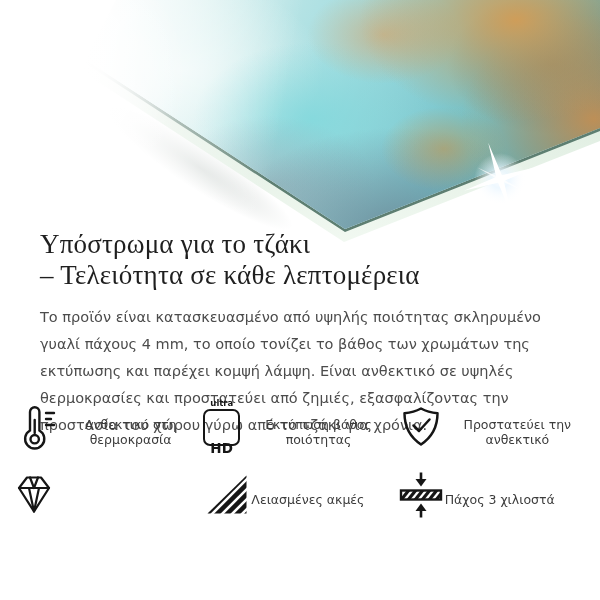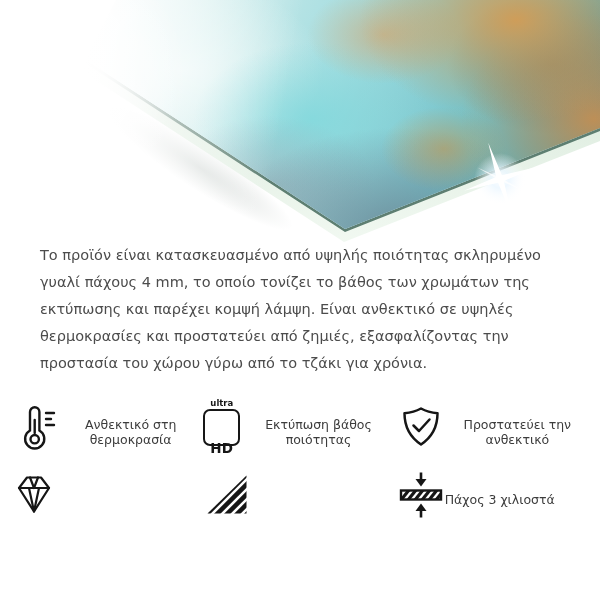--- a/index.html
+++ b/index.html
@@ -107,20 +107,24 @@
           <stop offset="1" stop-color="#ffffff" stop-opacity="0"></stop>
         </radialGradient>
       </defs>
       <circle cx="40" cy="40" r="26" fill="url(#sprk)"></circle>
       <path d="M40 2 L43 37 L78 40 L43 43 L40 78 L37 43 L2 40 L37 37 Z" fill="#ffffff"></path>
       <path d="M22 22 L41 39 L58 58 L39 41 Z" fill="#ffffff" opacity="0.7"></path>
     </svg>
   </section>
 
   <section class="content">
+    <h1>
+      <span class="h-line">Υπόστρωμα για το τζάκι</span>
+      <span class="h-line">– Τελειότητα σε κάθε λεπτομέρεια</span>
+    </h1>
     <p class="desc">Το προϊόν είναι κατασκευασμένο από υψηλής ποιότητας σκληρυμένο γυαλί πάχους 4 mm, το οποίο τονίζει το βάθος των χρωμάτων της εκτύπωσης και παρέχει κομψή λάμψη. Είναι ανθεκτικό σε υψηλές θερμοκρασίες και προστατεύει από ζημιές, εξασφαλίζοντας την προστασία του χώρου γύρω από το τζάκι για χρόνια.</p>
   </section>
 
   <section class="features">
 
     <div class="feature">
       <div class="icon">
         <svg width="48" height="48" viewBox="0 0 48 48" fill="none" stroke="currentColor" stroke-width="2.4" stroke-linecap="round">
           <path d="M20 9 a4.7 4.7 0 0 1 9.4 0 V27.5 a9.6 9.6 0 1 1 -9.4 0 Z"></path>
           <line x1="24.7" y1="17" x2="24.7" y2="30"></line>
@@ -174,20 +178,21 @@
             </defs>
           <g clip-path="url(#tri)" stroke="currentColor" stroke-width="4.5">
             <line x1="-1" y1="48" x2="48" y2="-1"></line>
             <line x1="9" y1="48" x2="48" y2="9"></line>
             <line x1="19" y1="48" x2="48" y2="19"></line>
             <line x1="29" y1="48" x2="48" y2="29"></line>
             <line x1="39" y1="48" x2="48" y2="39"></line>
           </g>
         </svg>
       </div>
+      <div class="flabel">Λειασμένες ακμές</div>
     </div>
 
     <div class="feature">
       <div class="icon">
         <svg width="48" height="48" viewBox="0 0 48 48">
           <defs>
               <clipPath id="bar">
                 <rect x="4" y="19.5" width="40" height="9"></rect>
               </clipPath>
             </defs>

